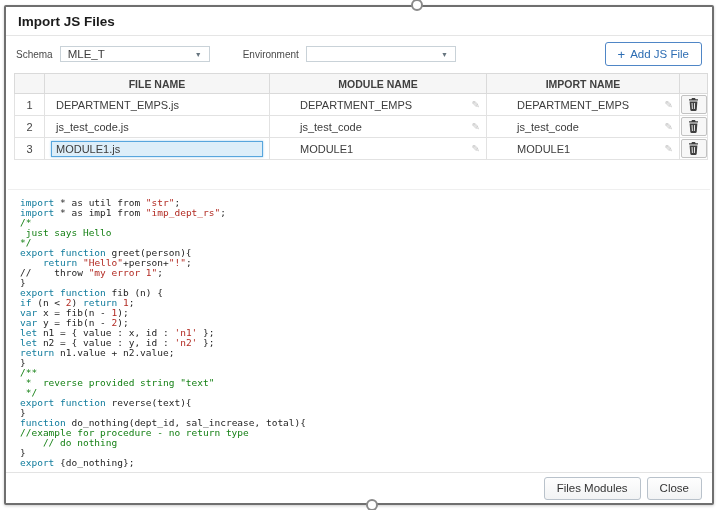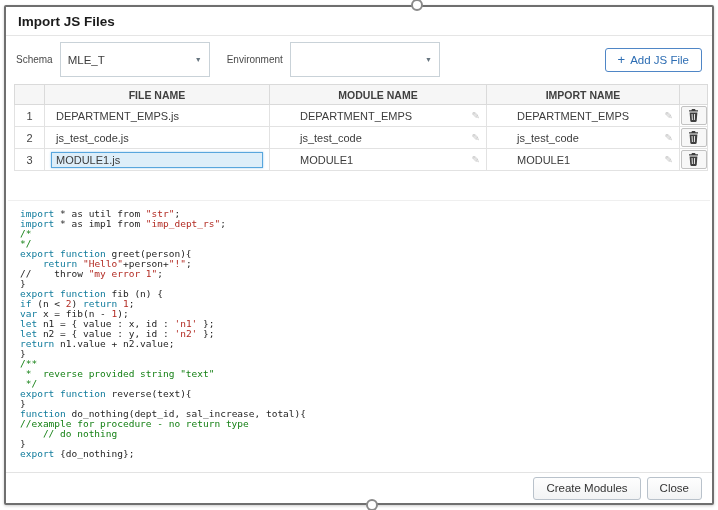--- a/index.html
+++ b/index.html
@@ -9,22 +9,22 @@
             border:2px solid #6f6f6f; border-radius:2px; box-shadow:0 1px 3px rgba(0,0,0,.2); }
 
   .handle { position:absolute; width:12px; height:12px; border:2px solid #8a8a8a; border-radius:50%; background:#fff; z-index:9; }
   .handle-top { top:-8px; left:405px; }
   .handle-bottom { bottom:-8px; left:360px; }
 
   .titlebar { padding:7px 12px 6px; font-size:13.5px; font-weight:bold; color:#1b1b1b; border-bottom:1px solid #e5e5e5; }
 
   .toolbar { display:flex; align-items:center; padding:6px 10px 4px; gap:7px; }
   .lbl { font-size:10px; color:#4a4a4a; }
-  .env-lbl { margin-left:10px; }
-  .select { height:35px; width:150px; border:1px solid #c9d2d8; background:#fff; display:flex; align-items:center; padding:0 7px; cursor:pointer; }
+  .env-lbl { margin-left:26px; }
+  .select { height:16px; width:150px; border:1px solid #c9d2d8; background:#fff; display:flex; align-items:center; padding:0 7px; cursor:pointer; }
   .sel-val { font-size:11.5px; color:#3d3d3d; white-space:nowrap; overflow:hidden; }
   .caret { margin-left:auto; font-size:7px; color:#67757f; padding-left:6px; }
   .add-btn { margin-left:auto; height:24px; border:1px solid #4f86c6; color:#2d6db3; background:#fff; border-radius:3px;
              font-size:11.5px; padding:0 12px; display:flex; align-items:center; gap:5px; cursor:pointer; font-family:inherit; }
   .add-btn .plus { font-size:13px; line-height:1; }
 
   table.grid { margin:3px 8px 0; width:694px; border-collapse:collapse; table-layout:fixed; }
   .grid th { background:#f6f6f6; border:1px solid #dadada; font-size:10.5px; font-weight:bold; color:#404040; height:20px; text-align:center; }
   .grid td { border:1px solid #e2e2e2; height:22px; font-size:11px; color:#3c3c3c; padding:0 6px; background:#fff; overflow:hidden; white-space:nowrap; }
   td.c-num { text-align:center; color:#444; }
@@ -158,41 +158,43 @@
               </svg>
             </button></td>
         </tr>
       </tbody>
   </table>
 
   <div class="editor">
       <div class="code-line"><span style="color: rgb(15, 123, 156);">import</span><span style="color: rgb(31, 31, 31); text-align: right;"> * as util from </span><span style="color: rgb(178, 42, 34);">"str"</span><span style="color: rgb(31, 31, 31);">;</span></div>
       <div class="code-line"><span style="color: rgb(15, 123, 156);">import</span><span style="color: rgb(31, 31, 31);"> * as imp1 from </span><span style="color: rgb(178, 42, 34);">"imp_dept_rs"</span><span style="color: rgb(31, 31, 31);">;</span></div>
       <div class="code-line"><span style="color: rgb(21, 128, 21);">/*</span></div>
+      <div class="code-line"><span style="color: rgb(21, 128, 21);"> just says Hello</span></div>
       <div class="code-line"><span style="color: rgb(21, 128, 21);">*/</span></div>
       <div class="code-line"><span style="color: rgb(15, 123, 156);">export function</span><span style="color: rgb(31, 31, 31);"> greet(person){</span></div>
       <div class="code-line"><span style="color: rgb(31, 31, 31);">    </span><span style="color: rgb(15, 123, 156);">return</span><span style="color: rgb(31, 31, 31);"> </span><span style="color: rgb(178, 42, 34);">"Hello"</span><span style="color: rgb(31, 31, 31);">+person+</span><span style="color: rgb(178, 42, 34);">"!"</span><span style="color: rgb(31, 31, 31);">;</span></div>
       <div class="code-line"><span style="color: rgb(31, 31, 31);">//    throw </span><span style="color: rgb(178, 42, 34);">"my error 1"</span><span style="color: rgb(31, 31, 31);">;</span></div>
       <div class="code-line"><span style="color: rgb(31, 31, 31);">}</span></div>
       <div class="code-line"><span style="color: rgb(15, 123, 156);">export function</span><span style="color: rgb(31, 31, 31);"> fib (n) {</span></div>
       <div class="code-line"><span style="color: rgb(15, 123, 156);">if</span><span style="color: rgb(31, 31, 31);"> (n &lt; </span><span style="color: rgb(178, 42, 34);">2</span><span style="color: rgb(31, 31, 31);">) </span><span style="color: rgb(15, 123, 156);">return</span><span style="color: rgb(31, 31, 31);"> </span><span style="color: rgb(178, 42, 34);">1</span><span style="color: rgb(31, 31, 31);">;</span></div>
       <div class="code-line"><span style="color: rgb(15, 123, 156);">var</span><span style="color: rgb(31, 31, 31);"> x = fib(n - </span><span style="color: rgb(178, 42, 34);">1</span><span style="color: rgb(31, 31, 31);">);</span></div>
+      <div class="code-line"><span style="color: rgb(15, 123, 156);">var</span><span style="color: rgb(31, 31, 31);"> y = fib(n - </span><span style="color: rgb(178, 42, 34);">2</span><span style="color: rgb(31, 31, 31);">);</span></div>
       <div class="code-line"><span style="color: rgb(15, 123, 156);">let</span><span style="color: rgb(31, 31, 31);"> n1 = { value : x, id : </span><span style="color: rgb(178, 42, 34);">'n1'</span><span style="color: rgb(31, 31, 31);"> };</span></div>
       <div class="code-line"><span style="color: rgb(15, 123, 156);">let</span><span style="color: rgb(31, 31, 31);"> n2 = { value : y, id : </span><span style="color: rgb(178, 42, 34);">'n2'</span><span style="color: rgb(31, 31, 31);"> };</span></div>
       <div class="code-line"><span style="color: rgb(15, 123, 156);">return</span><span style="color: rgb(31, 31, 31);"> n1.value + n2.value;</span></div>
       <div class="code-line"><span style="color: rgb(31, 31, 31);">}</span></div>
       <div class="code-line"><span style="color: rgb(21, 128, 21);">/**</span></div>
       <div class="code-line"><span style="color: rgb(21, 128, 21);"> *  reverse provided string "text"</span></div>
       <div class="code-line"><span style="color: rgb(21, 128, 21);"> */</span></div>
       <div class="code-line"><span style="color: rgb(15, 123, 156);">export function</span><span style="color: rgb(31, 31, 31);"> reverse(text){</span></div>
       <div class="code-line"><span style="color: rgb(31, 31, 31);">}</span></div>
       <div class="code-line"><span style="color: rgb(15, 123, 156);">function</span><span style="color: rgb(31, 31, 31);"> do_nothing(dept_id, sal_increase, total){</span></div>
       <div class="code-line"><span style="color: rgb(21, 128, 21);">//example for procedure - no return type</span></div>
       <div class="code-line"><span style="color: rgb(21, 128, 21);">    // do nothing</span></div>
       <div class="code-line"><span style="color: rgb(31, 31, 31);">}</span></div>
       <div class="code-line"><span style="color: rgb(15, 123, 156);">export</span><span style="color: rgb(31, 31, 31);"> {do_nothing};</span></div>
     </div>
 
   <div class="footer">
-    <button class="btn">Create Modules</button>
+    <button class="btn">Files Modules</button>
     <button class="btn">Close</button>
   </div>
 </div>
 
 </body></html>

